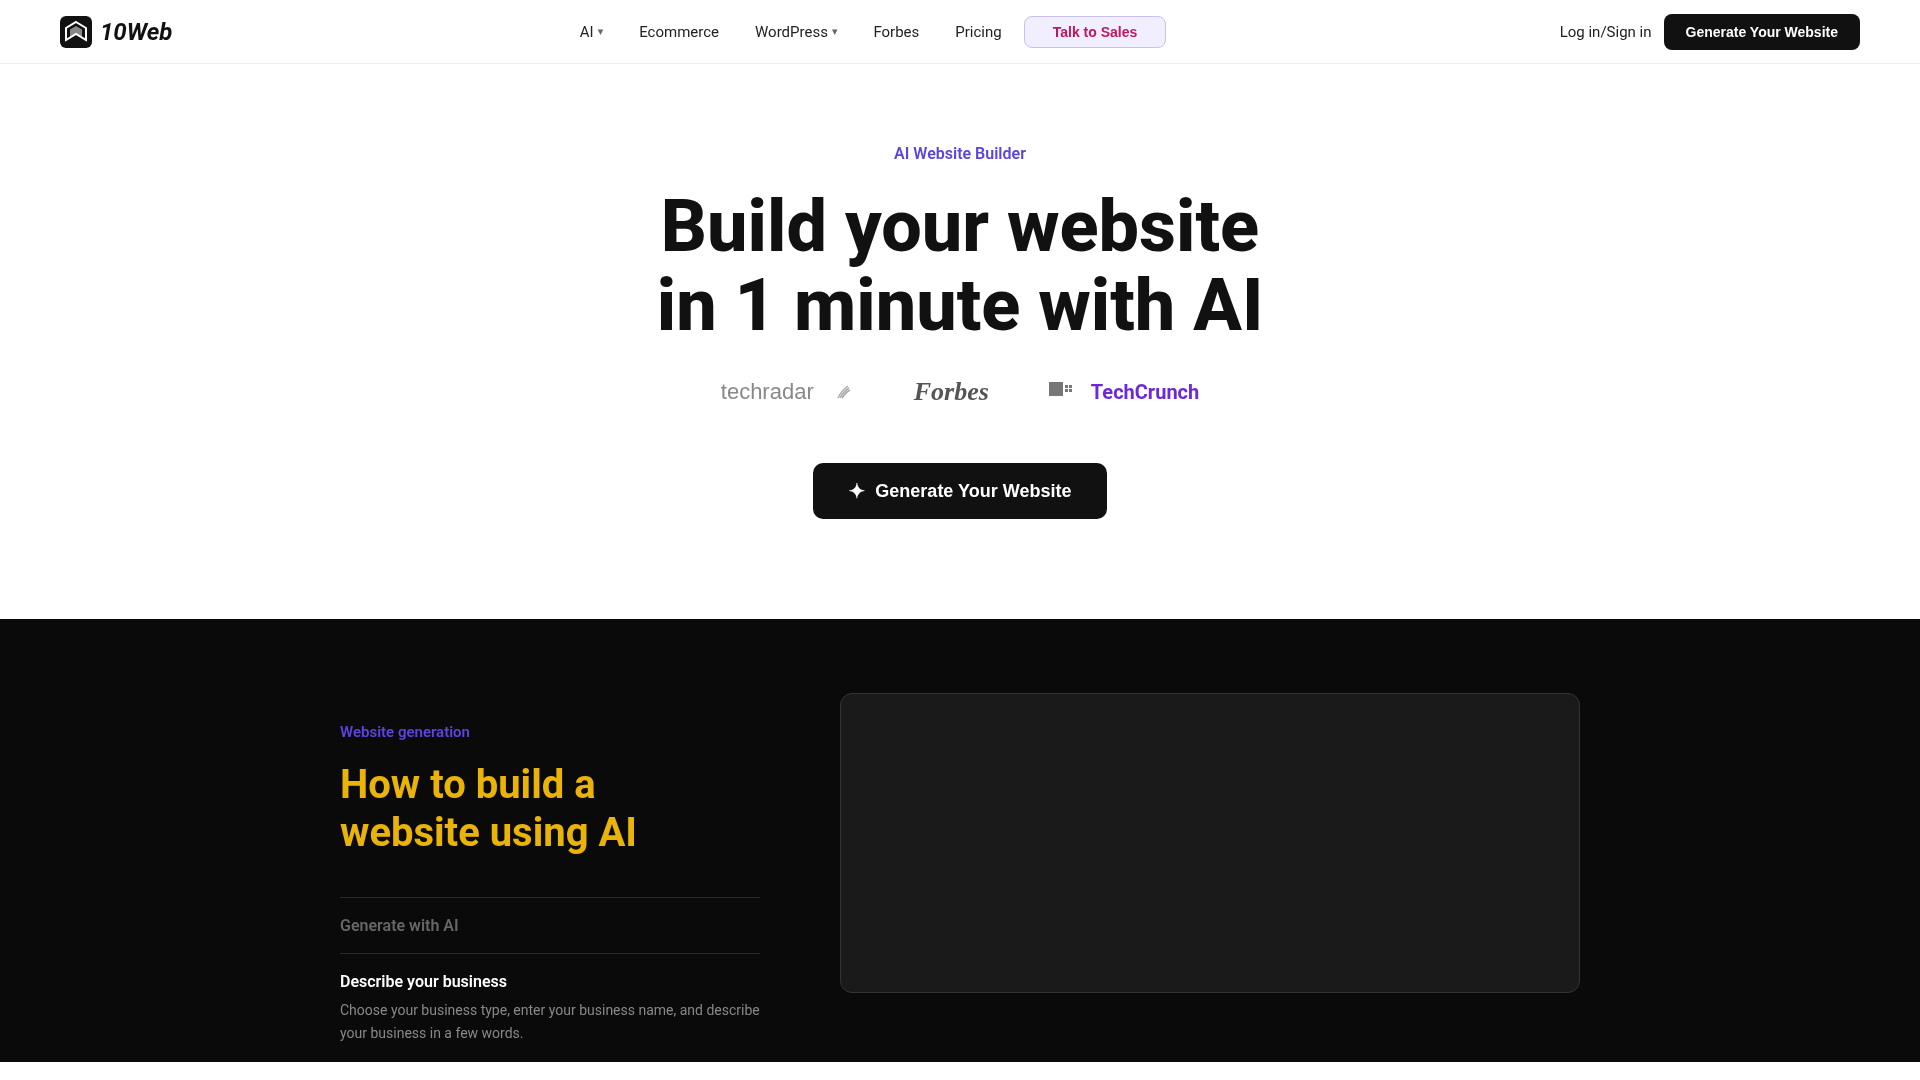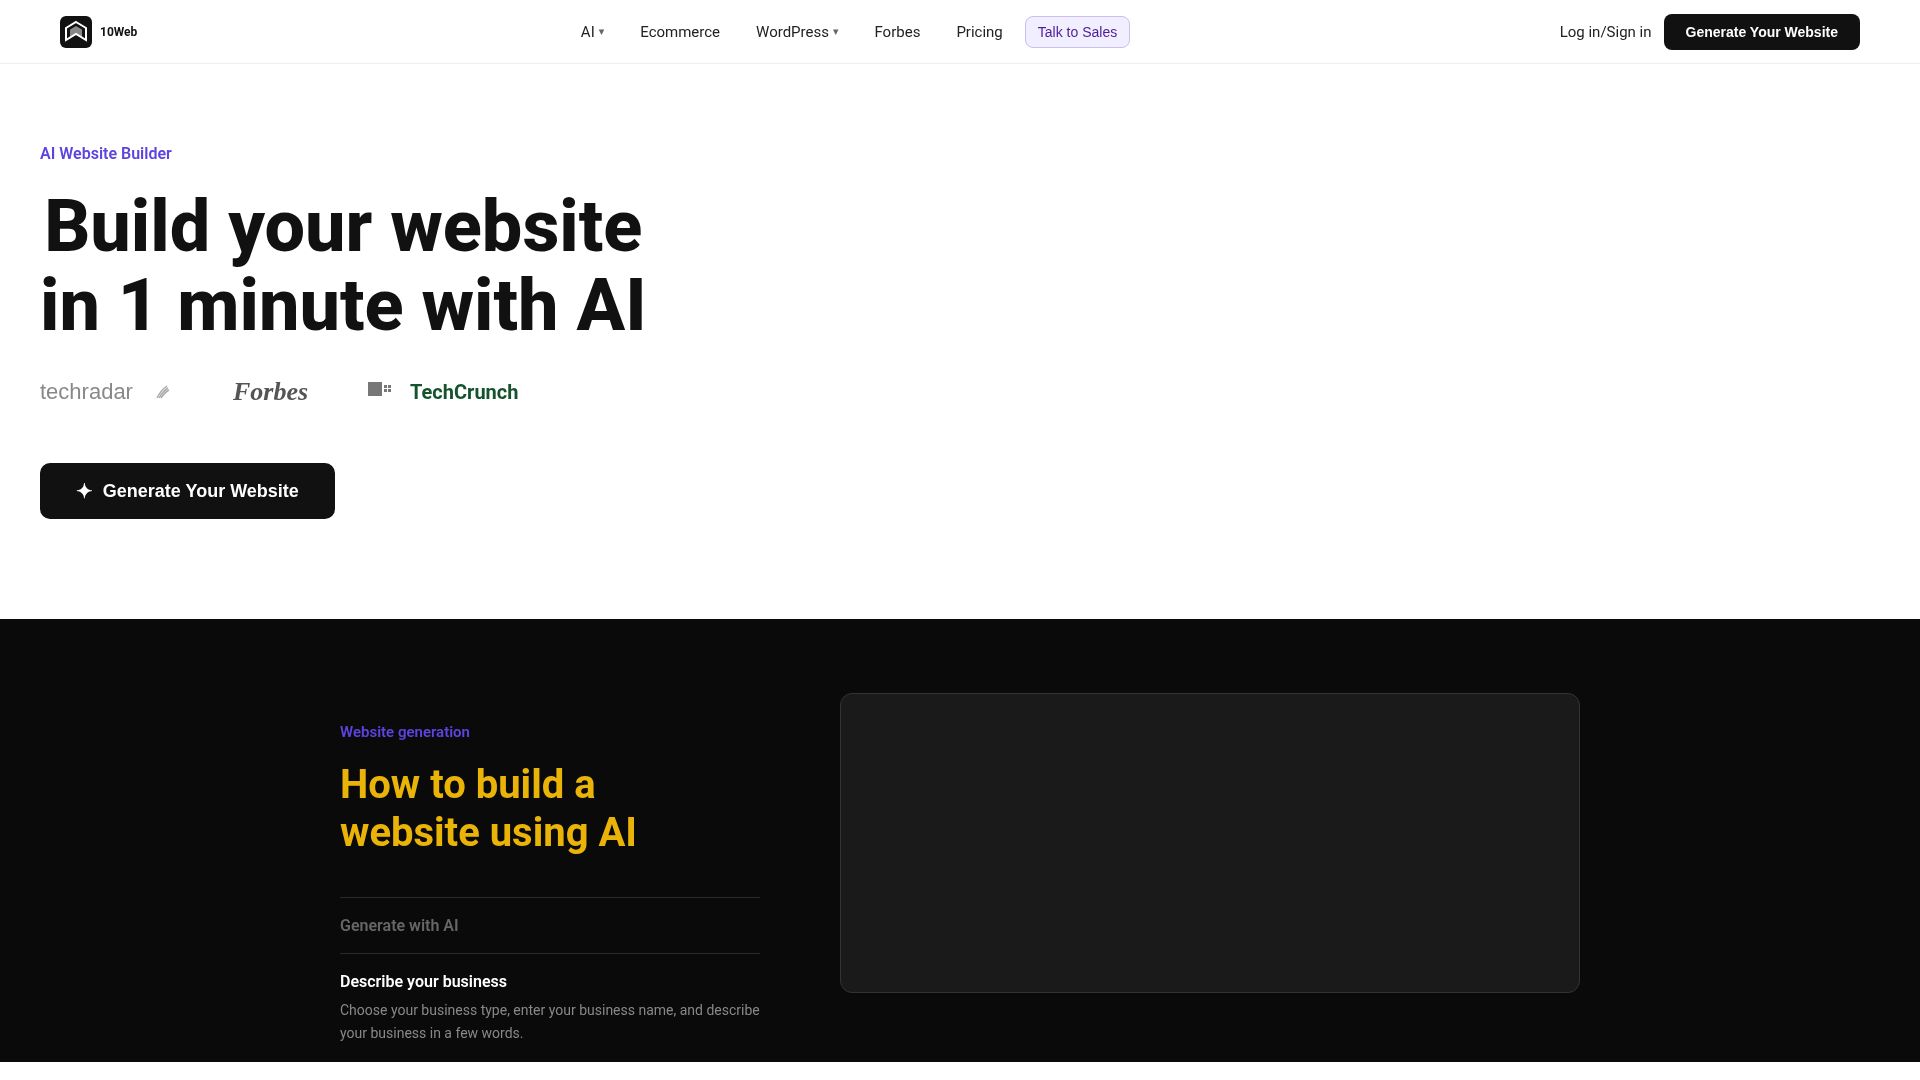--- a/index.html
+++ b/index.html
@@ -16,24 +16,25 @@
       background: #fff;
       position: sticky;
       top: 0;
       z-index: 100;
     }
     .nav-logo {
       display: flex;
       align-items: center;
       gap: 8px;
       font-weight: 700;
-      font-size: 12px;
+      font-size: 24px;
       color: #111;
       cursor: pointer;
       text-decoration: none;
+      font-style: italic;
     }
     .logo-icon {
       width: 32px;
       height: 32px;
     }
     .nav-links {
       display: flex;
       align-items: center;
       gap: 8px;
     }
@@ -47,28 +48,28 @@
       display: flex;
       align-items: center;
       gap: 4px;
       white-space: nowrap;
     }
     .nav-link .chevron {
       font-size: 11px;
       color: #666;
     }
     .nav-cta-outline {
-      padding: 7px 12px;
+      padding: 7px 28px;
       font-size: 14px;
       border: 1px solid #c8c0f0;
       border-radius: 8px;
       background: #f0eeff;
-      color: #4c1d95;
-      cursor: pointer;
-      font-weight: 400;
+      color: #be185d;
+      cursor: pointer;
+      font-weight: 700;
     }
     .nav-actions {
       display: flex;
       align-items: center;
       gap: 12px;
     }
     .nav-signin {
       font-size: 15px;
       color: #222;
       cursor: pointer;
@@ -82,21 +83,21 @@
       font-size: 14px;
       font-weight: 600;
       cursor: pointer;
     }
 
     
     .hero {
       background: #fff;
       display: flex;
       flex-direction: column;
-      align-items: flex-start;
+      align-items: center;
       padding: 80px 40px 100px;
       text-align: center;
     }
     .hero-eyebrow {
       font-size: 16px;
       font-weight: 600;
       color: #5b44e0;
       margin-bottom: 24px;
     }
     .hero-title {
@@ -291,21 +292,21 @@
     <div class="logo-techcrunch">
       <span style="font-size:22px; font-weight:900; color:#666; letter-spacing:-1px">
         <svg width="36" height="20" viewBox="0 0 36 20">
           <rect x="0" y="2" width="14" height="14" fill="#777"></rect>
           <rect x="16" y="5" width="3" height="3" fill="#777"></rect>
           <rect x="20" y="5" width="3" height="3" fill="#777"></rect>
           <rect x="16" y="9" width="3" height="3" fill="#777"></rect>
           <rect x="20" y="9" width="3" height="3" fill="#777"></rect>
         </svg>
       </span>
-      <span style="font-size:20px; font-weight:700; color:#14532d;">TechCrunch</span>
+      <span style="font-size:20px; font-weight:700; color:#6d28d9;">TechCrunch</span>
     </div>
   </div>
 
   <button class="hero-cta">
     <span class="sparkle">✦</span>
     <span>Generate Your Website</span>
   </button>
 </section>
 
 <section class="dark-section">

